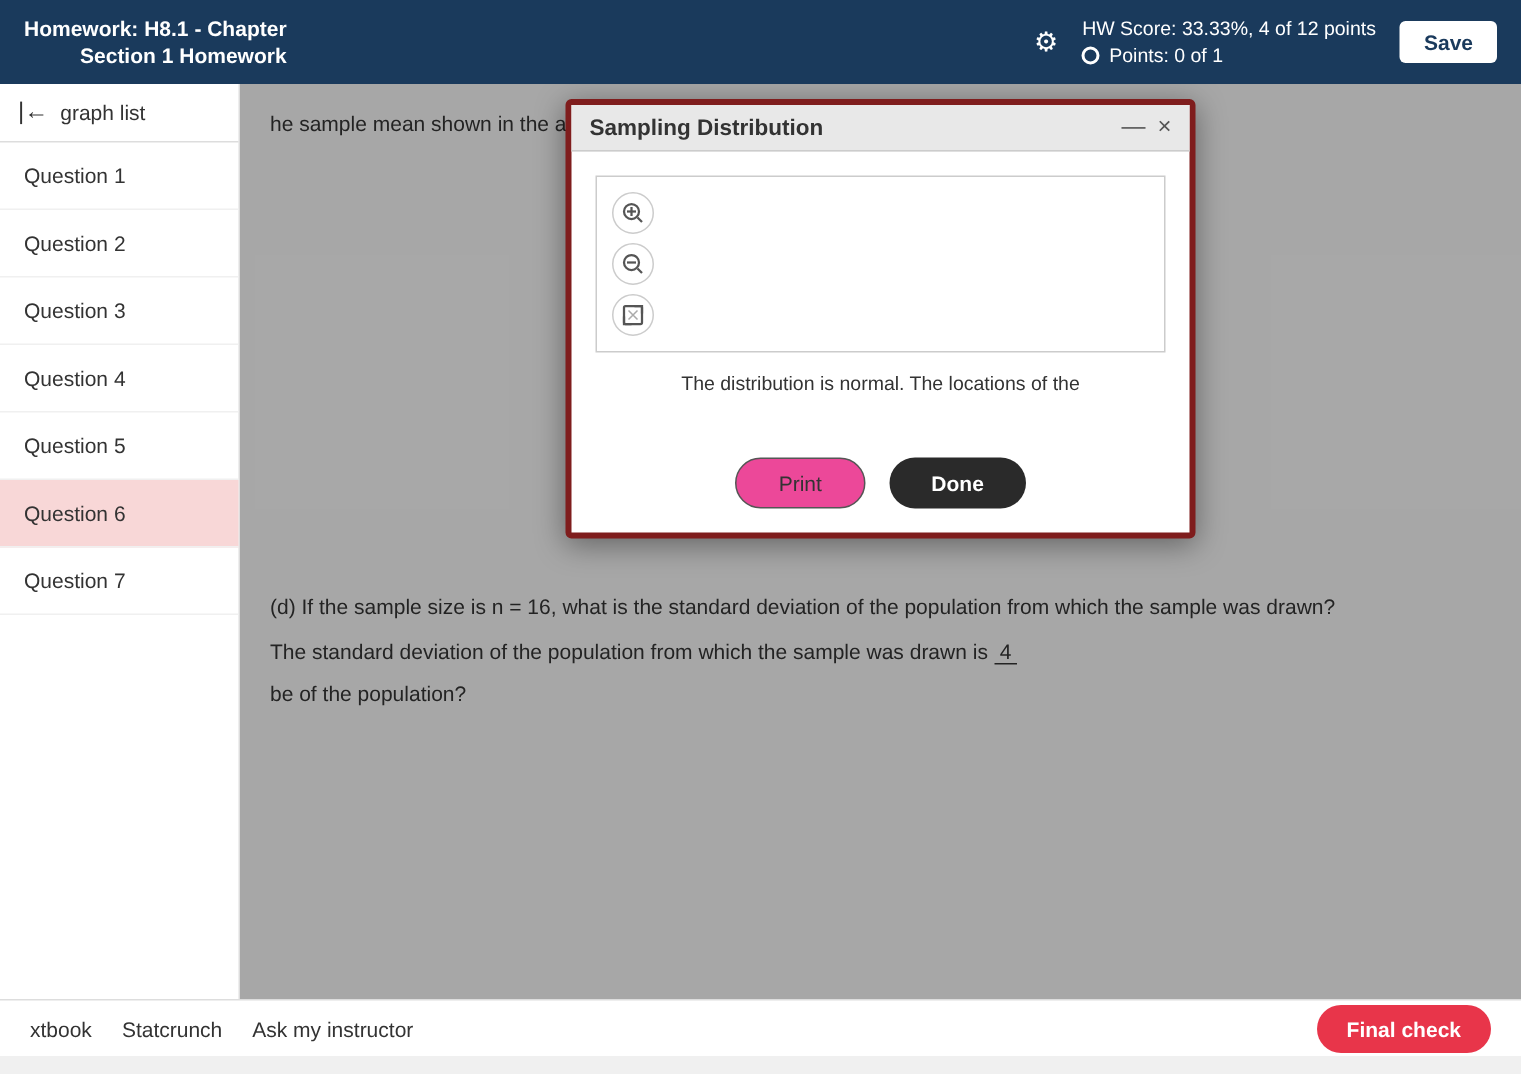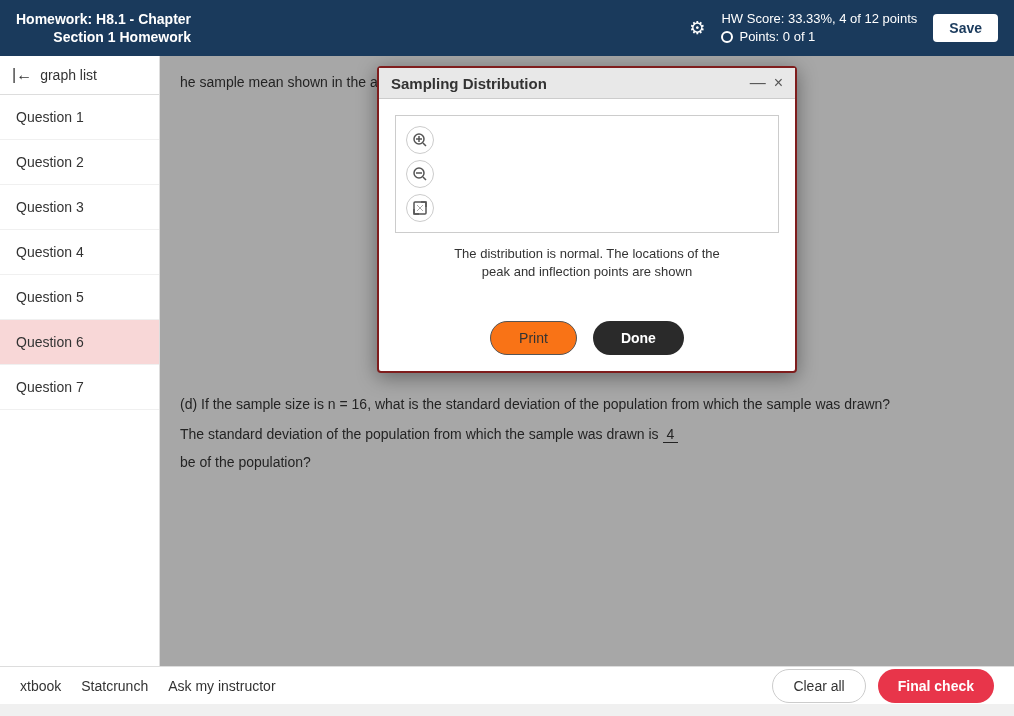--- a/index.html
+++ b/index.html
@@ -144,21 +144,21 @@
       top: 0; left: 0; right: 0; bottom: 0;
       background: rgba(0,0,0,0.3);
       display: flex;
       align-items: flex-start;
       justify-content: center;
       padding-top: 10px;
       z-index: 100;
     }
     .modal {
       background: white;
-      border: 2px solid #7f1d1d;
+      border: 4px solid #7f1d1d;
       border-radius: 4px;
       width: 420px;
       box-shadow: 0 4px 20px rgba(0,0,0,0.4);
     }
     .modal-titlebar {
       background: #e8e8e8;
       display: flex;
       align-items: center;
       justify-content: space-between;
       padding: 6px 12px;
@@ -210,21 +210,21 @@
     }
 
     .modal-footer {
       display: flex;
       justify-content: center;
       gap: 16px;
       padding: 8px 16px 16px;
     }
     .print-btn {
       border: 1px solid #555;
-      background: #f97316;
+      background: #ec4899;
       border-radius: 20px;
       padding: 8px 28px;
       font-size: 14px;
       cursor: pointer;
       color: #333;
     }
     .done-btn {
       background: #2a2a2a;
       color: white;
       border: none;
@@ -321,36 +321,34 @@
                   <rect x="2" y="2" width="12" height="12" rx="1" stroke="#555" stroke-width="1.5"></rect>
                   <path d="M5 5 L11 11 M11 5 L5 11" stroke="#555" stroke-width="1" opacity="0.5"></path>
                   <path d="M9 2 L14 2 L14 7" stroke="#555" stroke-width="1.5" fill="none"></path>
                   <path d="M2 9 L2 14 L7 14" stroke="#555" stroke-width="1.5" fill="none"></path>
                 </svg>
               </div>
             </div>
           </div>
           <div class="chart-caption">
             <div>The distribution is normal. The locations of the</div>
-            <div>peak and inflection points are shown</div>
           </div>
         </div>
 
         <div class="modal-footer">
           <button class="print-btn">Print</button>
           <button class="done-btn">Done</button>
         </div>
       </div>
     </div>
   </div>
 </div>
 
 <div class="bottom-bar">
   <div class="bottom-links">
     <span class="bottom-link">xtbook</span>
     <span class="bottom-link">Statcrunch</span>
     <span class="bottom-link">Ask my instructor</span>
   </div>
   <div class="bottom-actions">
-    <button class="clear-all-btn">Clear all</button>
     <button class="final-check-btn">Final check</button>
   </div>
 </div>
 
 </body></html>

